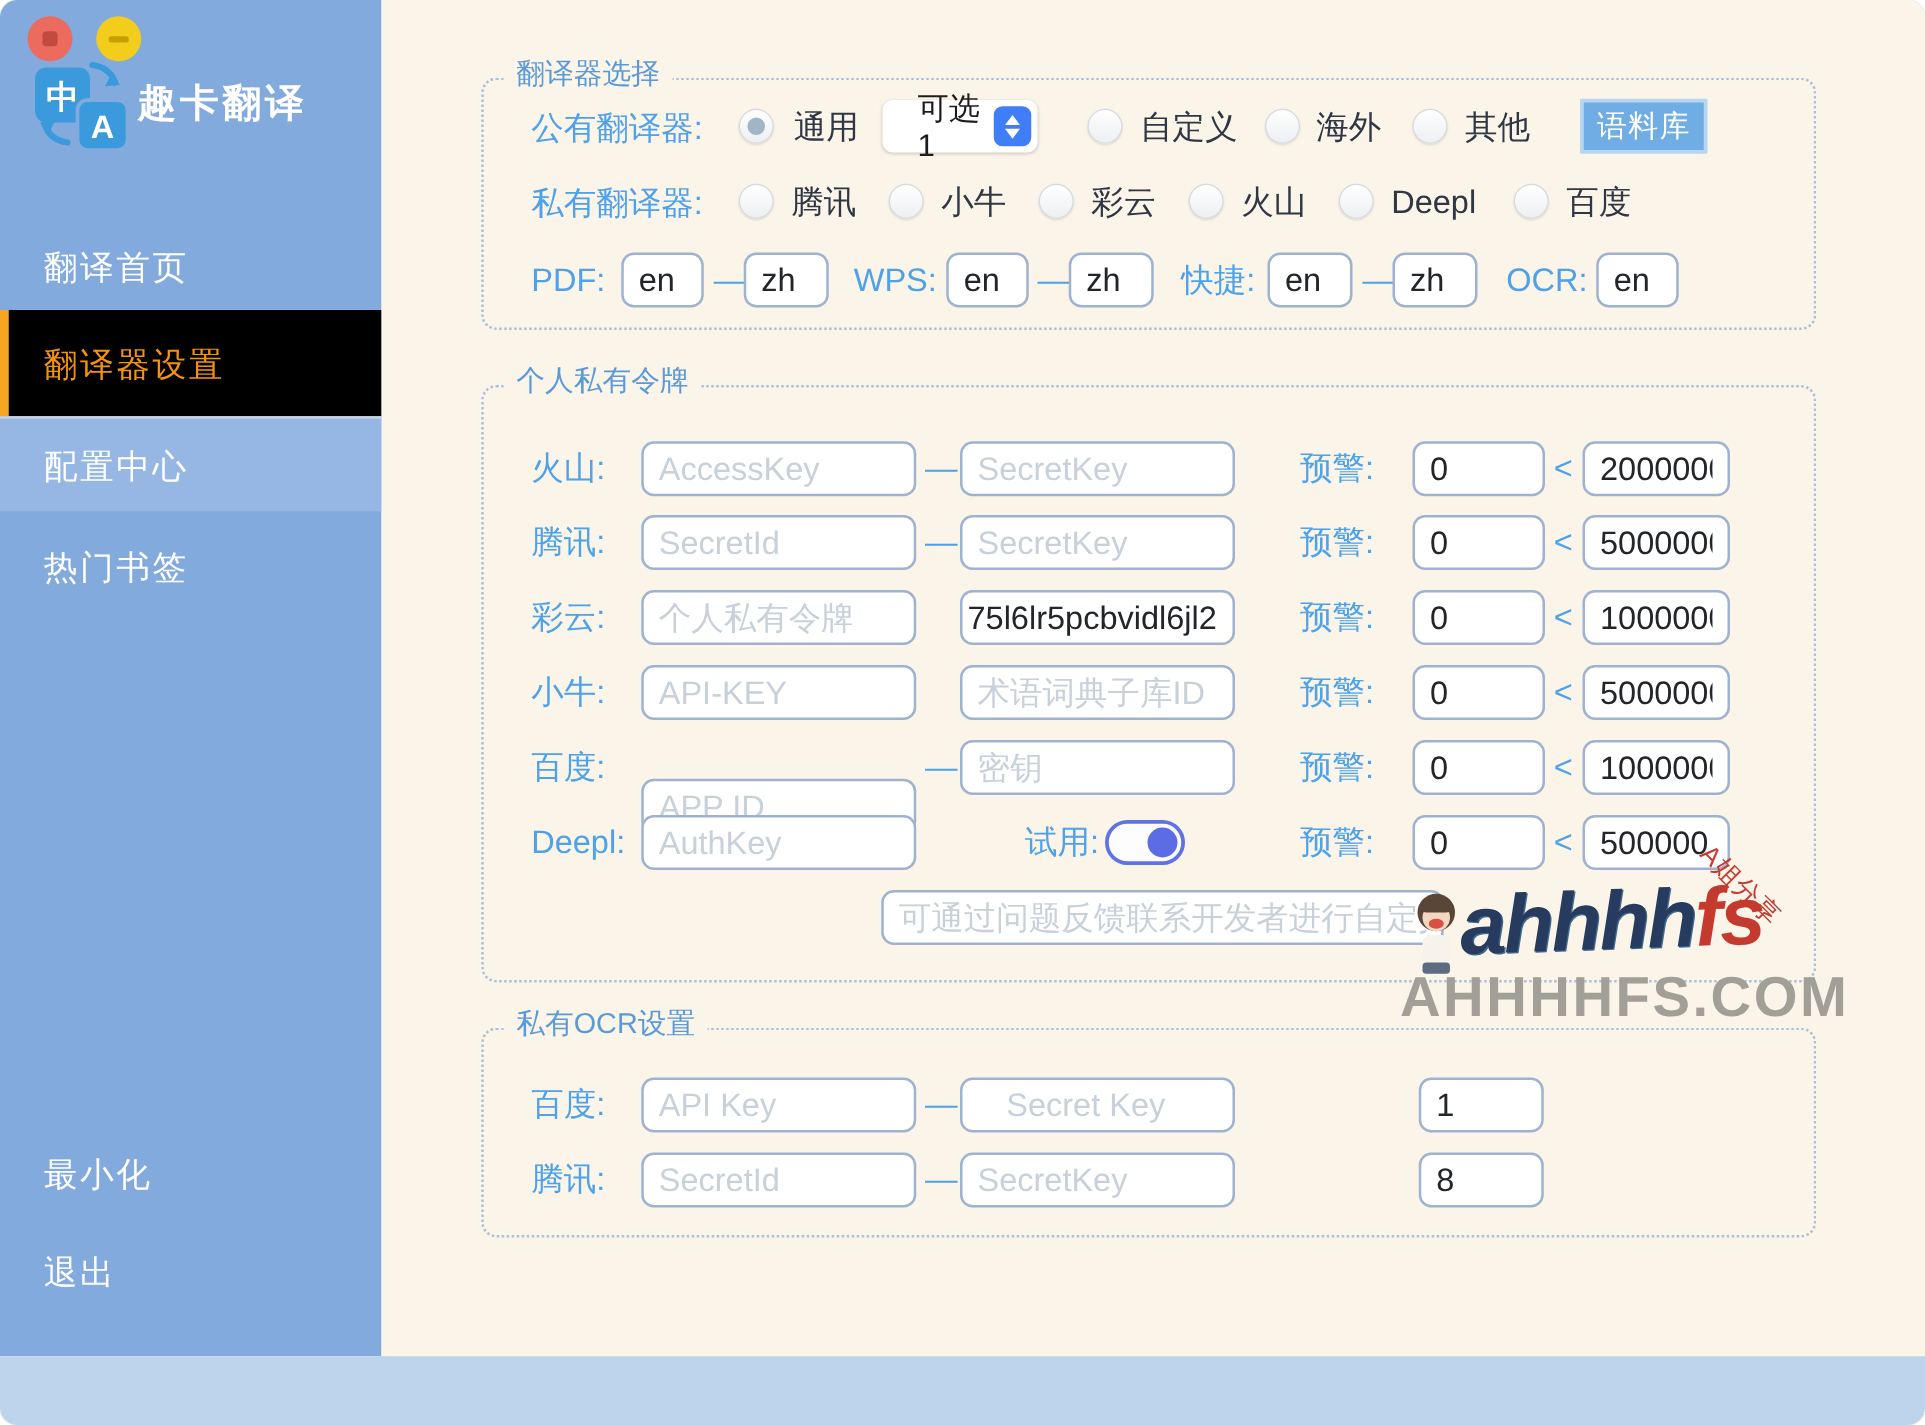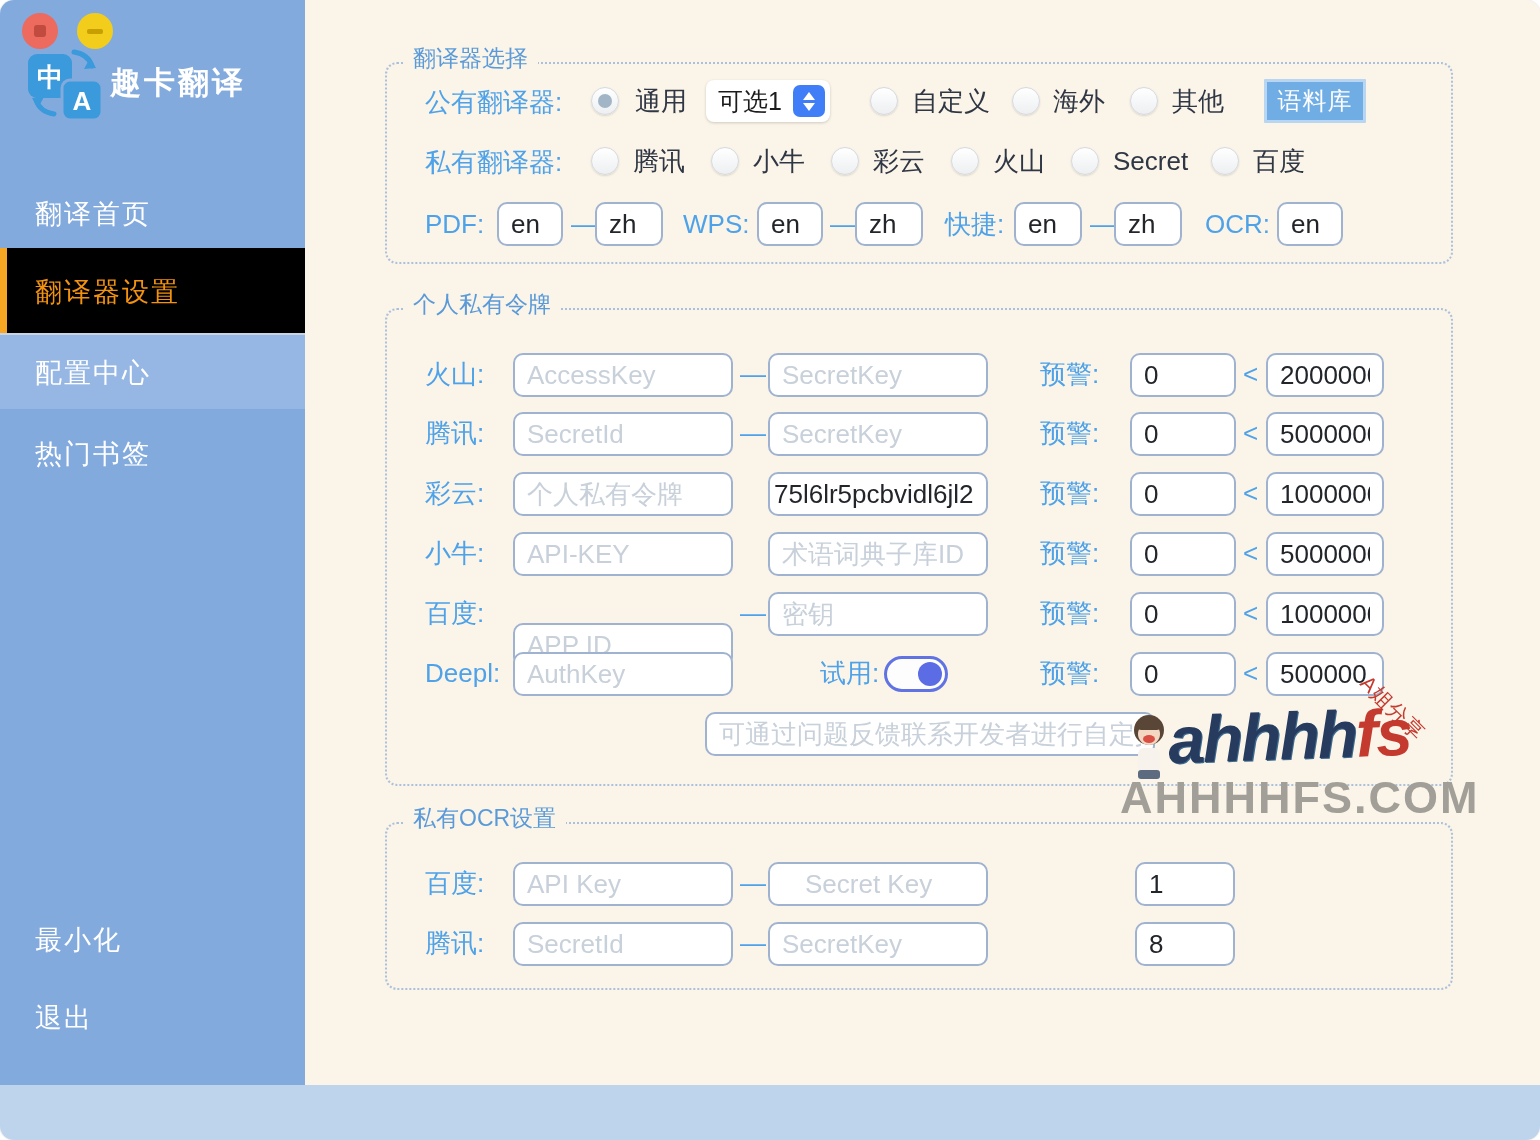--- a/index.html
+++ b/index.html
@@ -31,21 +31,21 @@
   .lbl{color:#4EA2E9;font-size:26px;line-height:32px;}
   .dark-lbl{color:#2F3644;font-size:26px;line-height:32px;}
   .sym{color:#4EA2E9;font-size:26px;line-height:32px;}
 
   .ipt{border:2px solid #9FB2CF;border-radius:10px;background:#ffffff;color:#22252A;font-size:26px;padding:0 12px;outline:none;}
   .ipt::placeholder{color:#C8D0DA;}
 
   .radio{width:28px;height:28px;border-radius:50%;background:linear-gradient(#ffffff,#EDEFF2);border:1px solid #D5D9E0;box-shadow:0 1px 2px rgba(0,0,0,.12);display:flex;align-items:center;justify-content:center;}
   .radio .dot{width:14px;height:14px;border-radius:50%;background:#A2B5C6;}
 
-  .dropdown{width:124px;height:42px;background:#ffffff;border-radius:8px;box-shadow:0 1px 3px rgba(0,0,0,.18);display:flex;align-items:center;justify-content:space-between;padding:0 5px 0 12px;}
+  .dropdown{width:124px;height:42px;background:#ffffff;border-radius:8px;box-shadow:0 1px 3px rgba(0,0,0,.18);display:flex;align-items:center;justify-content:space-between;padding:0 5px 0 28px;}
   .dropdown .val{color:#1c1c1c;font-size:25px;font-weight:500;}
   .stepper{width:32px;height:32px;border-radius:7px;background:#3F7EF7;display:flex;flex-direction:column;align-items:center;justify-content:center;gap:3px;}
   .tri-up{width:0;height:0;border-left:6px solid transparent;border-right:6px solid transparent;border-bottom:8px solid #ffffff;}
   .tri-down{width:0;height:0;border-left:6px solid transparent;border-right:6px solid transparent;border-top:8px solid #ffffff;}
 
   .btn-corpus{width:102px;height:44px;background:#70ADE5;border:3px solid #B8D6F2;border-radius:1px;color:#ffffff;font-size:24px;display:flex;align-items:center;justify-content:center;letter-spacing:1px;}
 
   .toggle{width:64px;height:36px;border:3px solid #6172E2;border-radius:18px;background:#FDFDFD;position:relative;}
   .toggle .knob{position:absolute;right:3px;top:3px;width:24px;height:24px;border-radius:50%;background:#5B6CE4;}
 
@@ -120,21 +120,21 @@
   <div class="abs lbl" style="left:425px;top:146px">私有翻译器:</div>
   <div class="abs radio" style="left:591px;top:147px"></div>
   <div class="abs dark-lbl" style="left:633px;top:145px">腾讯</div>
   <div class="abs radio" style="left:711px;top:147px"></div>
   <div class="abs dark-lbl" style="left:753px;top:145px">小牛</div>
   <div class="abs radio" style="left:831px;top:147px"></div>
   <div class="abs dark-lbl" style="left:873px;top:145px">彩云</div>
   <div class="abs radio" style="left:951px;top:147px"></div>
   <div class="abs dark-lbl" style="left:993px;top:145px">火山</div>
   <div class="abs radio" style="left:1071px;top:147px"></div>
-  <div class="abs dark-lbl" style="left:1113px;top:145px">Secret</div>
+  <div class="abs dark-lbl" style="left:1113px;top:145px">Deepl</div>
   <div class="abs radio" style="left:1211px;top:147px"></div>
   <div class="abs dark-lbl" style="left:1253px;top:145px">百度</div>
 
   <div class="abs lbl" style="left:425px;top:208px">PDF:</div>
   <input class="abs ipt" style="left: 497px; top: 202px; width: 66px; height: 44px;" value="en">
   <div class="abs sym" style="left:571px;top:208px">—</div>
   <input class="abs ipt" style="left: 595px; top: 202px; width: 68px; height: 44px;" value="zh">
 
   <div class="abs lbl" style="left:683px;top:208px">WPS:</div>
   <input class="abs ipt" style="left: 757px; top: 202px; width: 66px; height: 44px;" value="en">

